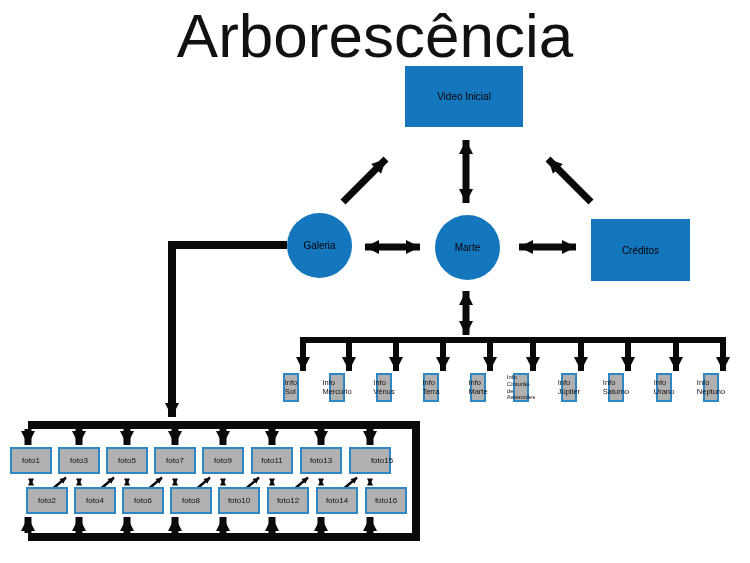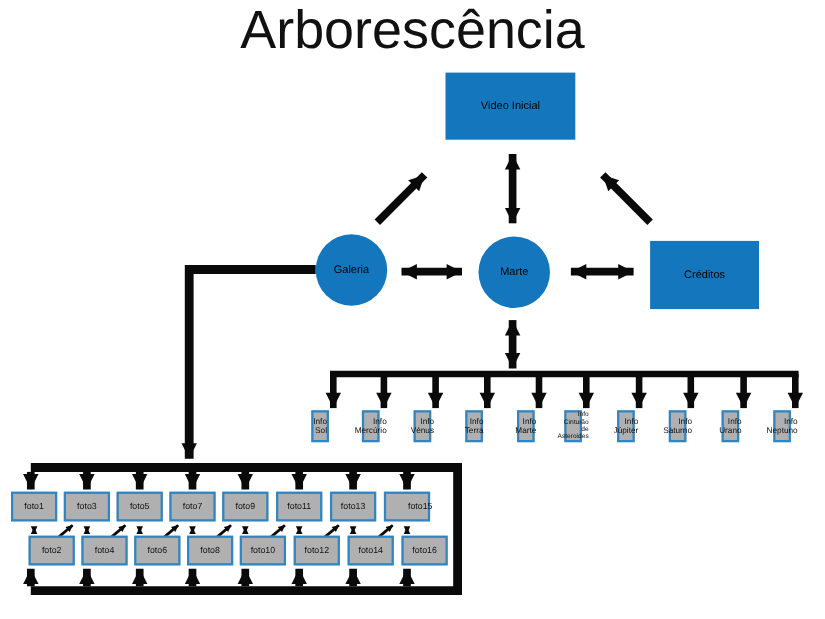--- a/index.html
+++ b/index.html
@@ -8,34 +8,34 @@
     --box-border:#2E86C4;
     --connector:#0A0A0A;
   }
   html,body{margin:0;padding:0;background:#fff;}
   body{
     width:750px;height:563px;position:relative;overflow:hidden;
     font-family:"Liberation Sans","DejaVu Sans",sans-serif;color:#000;
   }
   .title{
     position:absolute;top:0;left:0;width:750px;text-align:center;
-    font-size:49px;font-weight:400;letter-spacing:0px;color:#111;
+    font-size:62px;font-weight:400;letter-spacing:0px;color:#111;
   }
   .conn-layer{position:absolute;left:0;top:0;}
   .conn{stroke:var(--connector);fill:none;}
   .mk{fill:var(--connector);}
   .node{
     position:absolute;display:flex;align-items:center;justify-content:center;
     background:var(--node-blue);color:#000;font-size:10px;text-align:center;
   }
   .node.circle{border-radius:50%;}
   .info-box{
     position:absolute;top:373px;width:16px;height:29px;box-sizing:border-box;
     background:var(--box-gray);border:2px solid var(--box-border);
-    display:flex;align-items:center;justify-content:center;text-align:right;
+    display:flex;align-items:center;justify-content:center;text-align:left;
     font-size:7.5px;line-height:1.15;white-space:pre-line;color:#111;
   }
   .info-box.small-text{font-size:6px;line-height:1.1;}
   .foto-box{
     position:absolute;width:42px;height:27px;box-sizing:border-box;
     background:var(--box-gray);border:2px solid var(--box-border);
     display:flex;align-items:center;justify-content:center;
     font-size:8px;color:#111;
   }
   .row-top{top:447px;}

